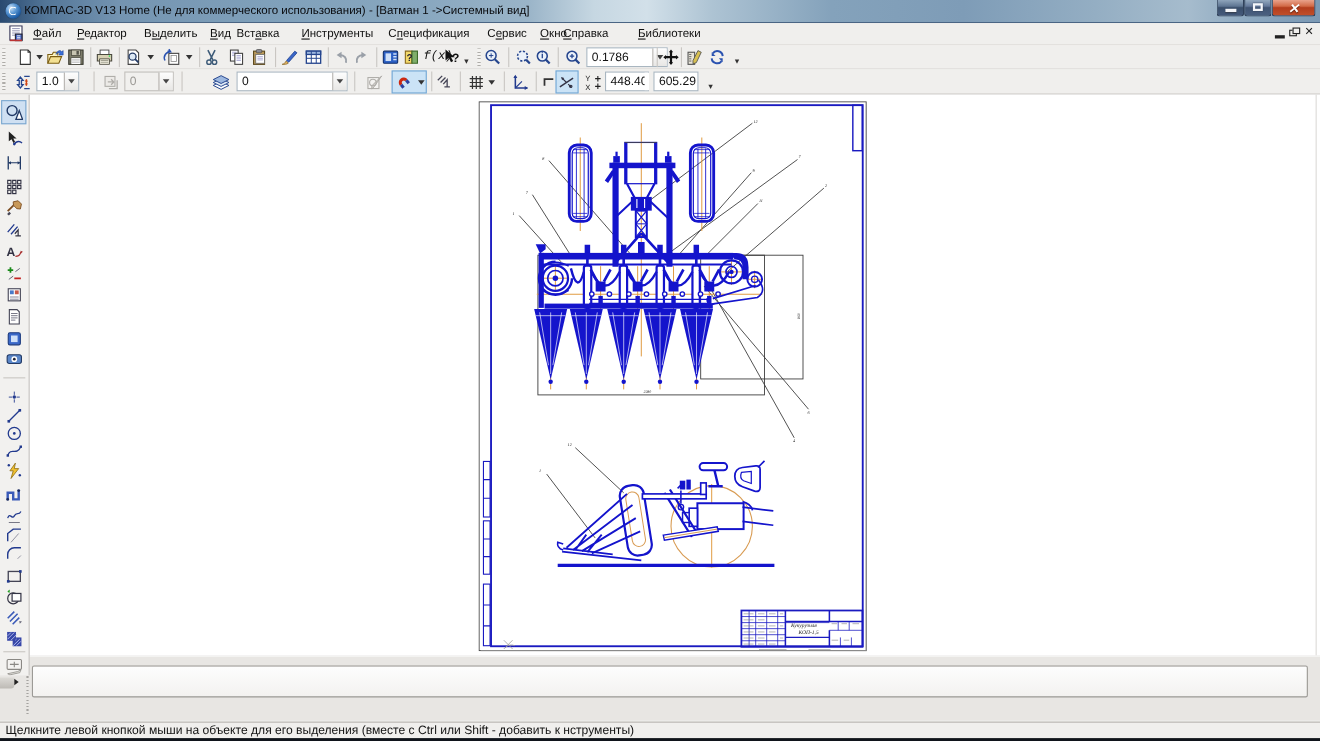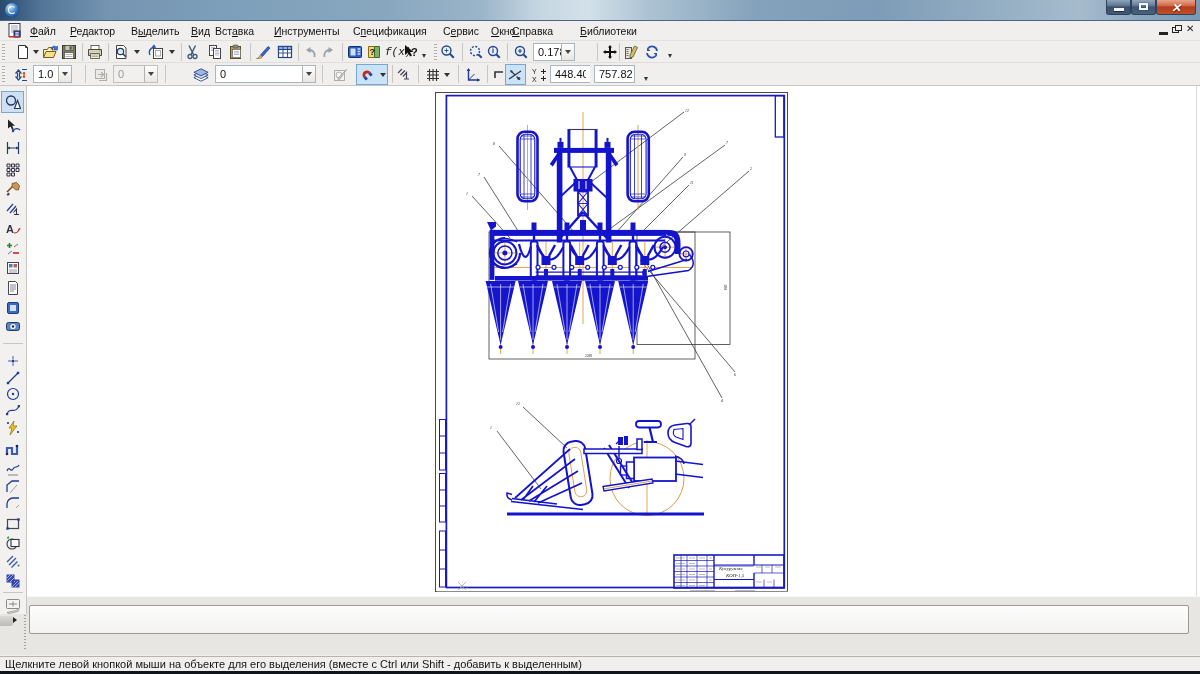--- a/index.html
+++ b/index.html
@@ -43,20 +43,21 @@
 #propbar{position:absolute;left:0;top:596px;width:1200px;height:59px;background:#e8e6e3;border-top:1px solid #f8f8f7}
 #propfield{position:absolute;left:29px;top:8px;width:1160px;height:29px;background:linear-gradient(#fdfdfd,#f3f2f0);border:1px solid #9c9a96;border-radius:2px}
 #propgrip{position:absolute;left:24px;top:3px;width:2px;height:50px;background:repeating-linear-gradient(#a5a3a0 0 1px,#e8e6e3 1px 3px)}
 #statusbar{position:absolute;left:0;top:656px;width:1200px;height:15px;background:#f0efed;border-top:1px solid #b7b4b0;font-size:11px;color:#141414;line-height:15px;padding-left:5px}
 #strip{position:absolute;left:0;top:671px;width:1200px;height:3px;background:#10141b}
 </style></head>
 <body>
 <div id="win">
   <div id="titlebar">
     <div id="appico"></div>
+    <span id="title">КОМПАС-3D V13 Home (Не для коммерческого использования) - [Ватман 1 -&gt;Системный вид]</span>
     <div class="cbtn" id="btnmin">
         <i></i>
       </div>
     <div class="cbtn" id="btnmax">
         <i></i>
       </div>
     <div class="cbtn" id="btncls">
         <i>✕</i>
       </div>
   </div>
@@ -195,21 +196,21 @@
         <circle cx="7" cy="7" r="4.5" fill="#eaf1fa" stroke="#26468e" stroke-width="1.4"></circle>
         <path d="M10.2 10.2l3.5 3.5" stroke="#26468e" stroke-width="2"></path>
         <path d="M7 5v4M7 3.6v.8" stroke="#26468e" stroke-width="1.2"></path>
       </svg>
     <div class="sep" style="left:507px"></div>
     <svg class="ico" style="left:513px;top:3px" viewBox="0 0 16 16">
         <circle cx="7" cy="7" r="4.5" fill="#eaf1fa" stroke="#26468e" stroke-width="1.4"></circle>
         <path d="M10.2 10.2l3.5 3.5" stroke="#26468e" stroke-width="2"></path>
         <path d="M5 7h4M7 5v4" stroke="#26468e" stroke-width="1.2"></path>
       </svg>
-    <div class="combo" style="left:533px;top:2px;width:42px">0.1786<span class="cb"></span></div>
+    <div class="combo" style="left:533px;top:2px;width:74px">0.1786<span class="cb"></span></div>
     <div class="sep" style="left:597px"></div>
     <svg class="ico" style="left:602px;top:3px" viewBox="0 0 16 16">
         <path d="M8 1l2 2.5H9v3.5h3.5V6L15 8l-2.5 2V9H9v3.5h1L8 15l-2-2.5h1V9H3.5v1L1 8l2.5-2v1H7V3.5H6z" fill="#111"></path>
       </svg>
     <div class="sep" style="left:619px"></div>
     <svg class="ico" style="left:624px;top:3px" viewBox="0 0 16 16">
         <rect x="1.5" y="3.5" width="6" height="11" fill="#e8e4d8" stroke="#555"></rect>
         <path d="M2.5 5.5h2M2.5 7.5h2M2.5 9.5h2M2.5 11.5h2" stroke="#555" stroke-width=".8"></path>
         <path d="M10.5 2l3 1.5-4.5 9.5-3 1 0-3z" fill="#d8c050" stroke="#555" stroke-width=".8"></path>
       </svg>
@@ -285,21 +286,21 @@
         <circle cx="12" cy="11.5" r="1" fill="none" stroke="#334"></circle>
         <path d="M3 3l3 1-2 2zM13 13l-3-1 2-2z" fill="#334"></path>
         <path d="M4 4l4 4M12 12l-2.5-2.5" stroke="#334" stroke-width="1.1"></path>
       </svg>
     <svg class="ico" style="left:532px;top:4px" viewBox="0 0 16 16">
         <text x="0" y="7" font-size="7" fill="#222">Y</text>
         <text x="0" y="15" font-size="7" fill="#222">X</text>
         <path d="M9 4.5h5M11.5 2v5M9 11.5h5M11.5 9v5" stroke="#222" stroke-width="1"></path>
       </svg>
     <div class="combo" style="left:550px;top:2px;width:40px">448.40<span style="position:absolute;right:-1px;top:0;width:4px;height:16px;background:#fff"></span></div>
-    <div class="combo" style="left:594px;top:2px;width:41px">757.82</div>
+    <div class="combo" style="left:594px;top:2px;width:41px">605.29</div>
     <div class="darr" style="left:644px;top:14px;border-left-width:2.5px;border-right-width:2.5px"></div>
   </div>
   <div id="main">
     <div id="lefttb">
       <div class="abs" style="left:1px;top:5px;width:23px;height:22px;background:#cfe0f2;border:1px solid #7ba7cf"></div>
       <svg class="ico" style="left:5px;top:8px" viewBox="0 0 16 16">
           <circle cx="6" cy="6.5" r="4.5" fill="none" stroke="#223a66" stroke-width="1.3"></circle>
           <path d="M9.5 14.5l3-8 3 8z" fill="#fff" stroke="#223a66" stroke-width="1.2"></path>
         </svg>
       <svg class="ico" style="left:5px;top:32px" viewBox="0 0 16 16">
@@ -633,15 +634,15 @@
 <path d="M23,490 l8,8 M31,490 l-8,8 M24,497 q4,-4 9,-2" stroke="#999" stroke-width="0.7" fill="none"></path>
 </svg>
     </div>
   </div>
   <div id="propbar">
     <div class="abs" style="left:0;top:19px;width:13px;height:10px;background:linear-gradient(#dcdad6,#bdbab5);border-radius:0 0 3px 0"></div>
     <div class="abs" style="left:13px;top:20px;width:0;height:0;border-top:3.5px solid transparent;border-bottom:3.5px solid transparent;border-left:4.5px solid #222"></div>
     <div id="propgrip"></div>
     <div id="propfield"></div>
   </div>
-  <div id="statusbar">Щелкните левой кнопкой мыши на объекте для его выделения (вместе с Ctrl или Shift - добавить к выделенным)</div>
+  <div id="statusbar">Щелкните левой кнопкой мыши на объекте для его выделения (вместе с Ctrl или Shift - добавить к нструменты)</div>
   <div id="strip"></div>
 </div>
 
 </body></html>

